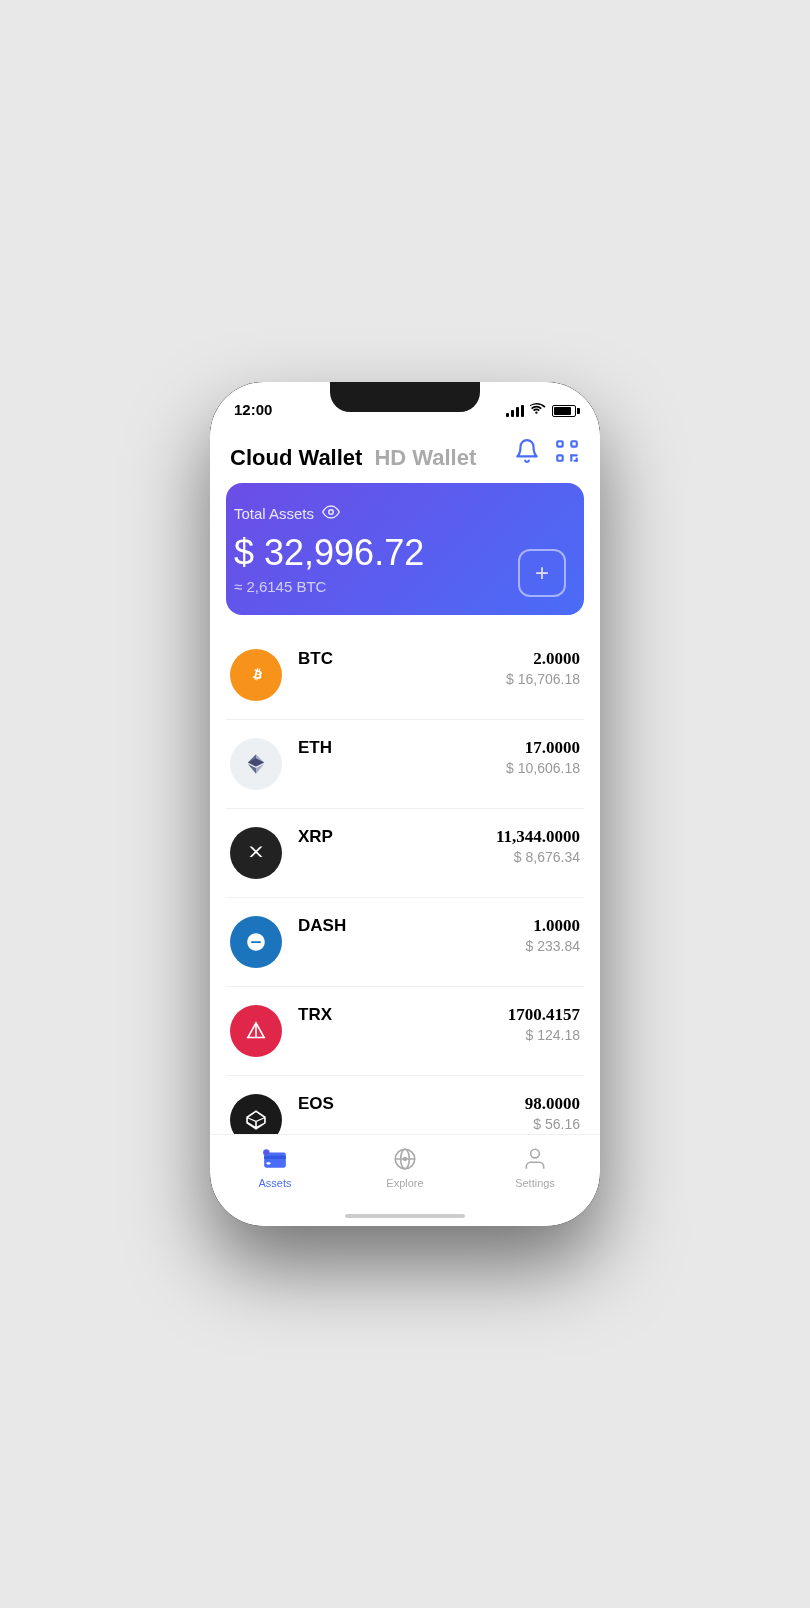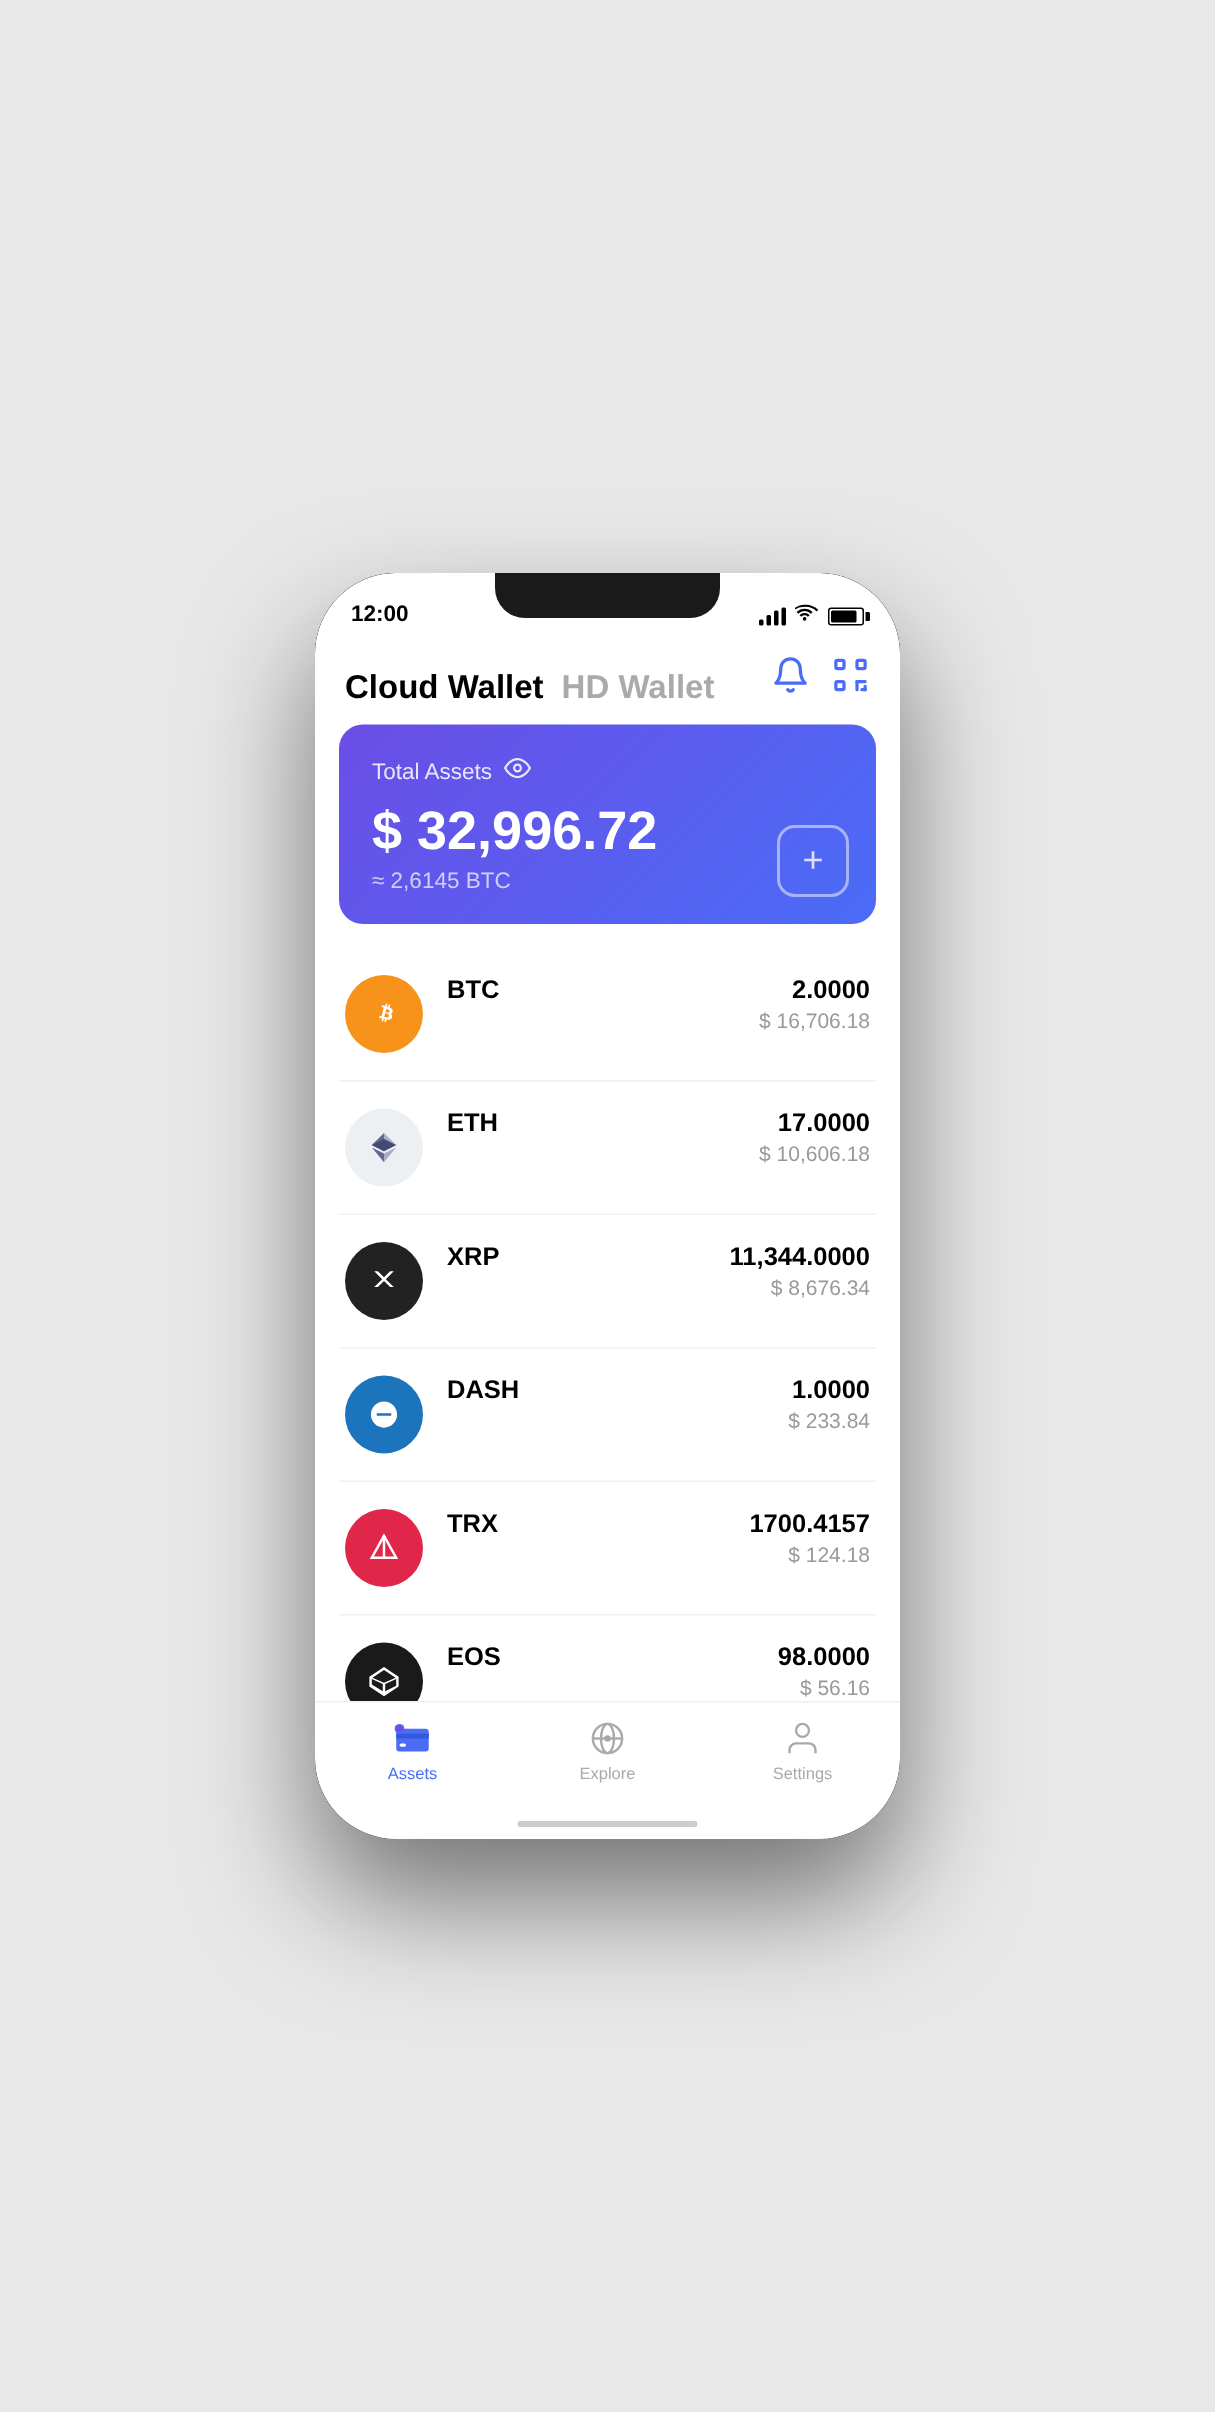--- a/index.html
+++ b/index.html
@@ -146,38 +146,38 @@
       display: flex;
       align-items: center;
       gap: 14px;
     }
 
     
     .assets-card {
       margin: 0 16px 16px;
       background: linear-gradient(135deg, #6b4de6 0%, #4a6cf7 100%);
       border-radius: 16px;
-      padding: 20px 22px;
+      padding: 20px 8px;
       position: relative;
       flex-shrink: 0;
     }
 
     .assets-label {
       display: flex;
       align-items: center;
       gap: 8px;
       color: rgba(255,255,255,0.85);
       font-size: 15px;
       font-weight: 500;
       margin-bottom: 8px;
     }
 
     .assets-amount {
       font-size: 36px;
-      font-weight: 700;
+      font-weight: 400;
       color: #fff;
       margin-bottom: 4px;
     }
 
     .assets-btc {
       font-size: 15px;
       color: rgba(255,255,255,0.7);
     }
 
     .add-button {
@@ -235,20 +235,21 @@
     }
 
     .crypto-values {
       text-align: right;
     }
 
     .crypto-amount {
       font-size: 17px;
       font-weight: 700;
       color: #000;
+      font-family: Liberation Serif, serif;
     }
 
     .crypto-usd {
       font-size: 14px;
       color: #999;
       margin-top: 2px;
     }
 
     
     .bottom-nav {

